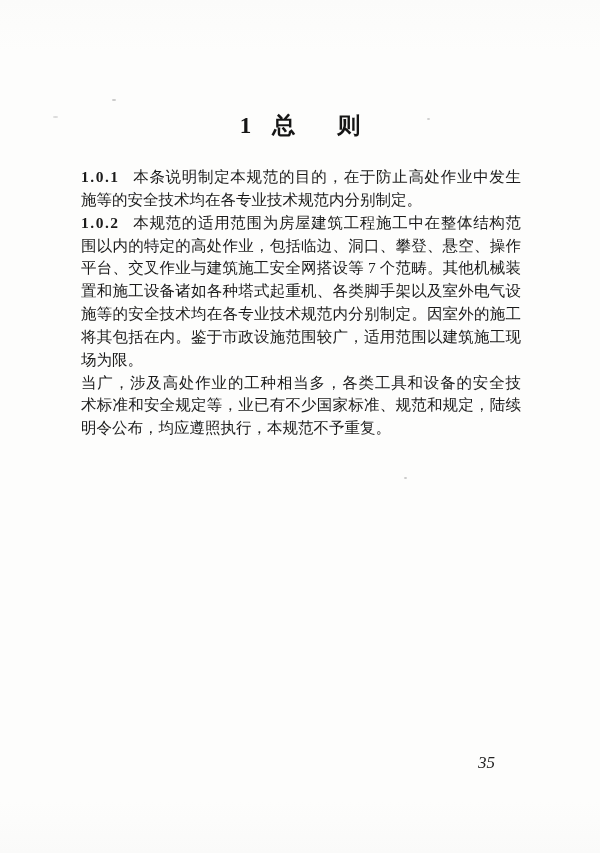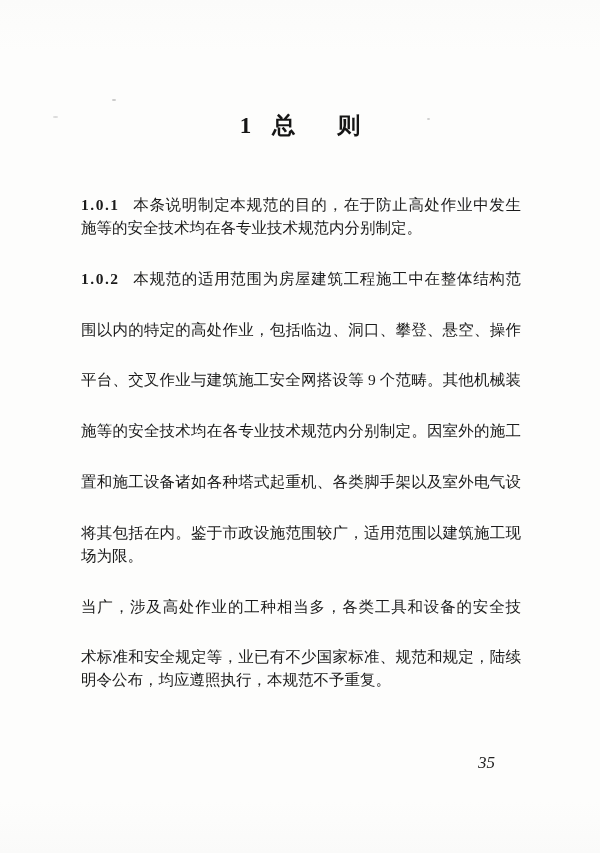--- a/index.html
+++ b/index.html
@@ -48,21 +48,20 @@
     line-height: 22.85px;
     overflow: hidden;
     white-space: nowrap;
     text-align: left;
     text-justify: inter-character;
   }
   .line.fill {
     white-space: normal;
     text-align: justify;
     text-align-last: justify;
-    margin-top: 28px;
   }
   .clause-num {
     font-weight: bold;
     letter-spacing: 1.5px;
     margin-right: 13px;
     font-family: "Liberation Serif", "DejaVu Serif", serif;
   }
   .page-number {
     position: absolute;
     left: 478px;
@@ -92,23 +91,23 @@
     <span class="t-num">1</span>
     <span class="t-c1">总</span>
     <span class="t-c2">则</span>
   </div>
 
   <div class="text-body">
       <div class="line fill"><span class="clause-num">1.0.1</span>本条说明制定本规范的目的，在于防止高处作业中发生</div>
       <div class="line">施等的安全技术均在各专业技术规范内分别制定。</div>
       <div class="line fill"><span class="clause-num">1.0.2</span>本规范的适用范围为房屋建筑工程施工中在整体结构范</div>
       <div class="line fill">围以内的特定的高处作业，包括临边、洞口、攀登、悬空、操作</div>
-      <div class="line fill">平台、交叉作业与建筑施工安全网搭设等 9 个范畴。其他机械装</div>
+      <div class="line fill">平台、交叉作业与建筑施工安全网搭设等 7 个范畴。其他机械装</div>
+      <div class="line fill">置和施工设备诸如各种塔式起重机、各类脚手架以及室外电气设</div>
       <div class="line fill">施等的安全技术均在各专业技术规范内分别制定。因室外的施工</div>
-      <div class="line fill">置和施工设备诸如各种塔式起重机、各类脚手架以及室外电气设</div>
       <div class="line fill">将其包括在内。鉴于市政设施范围较广，适用范围以建筑施工现</div>
       <div class="line">场为限。</div>
       <div class="line fill">当广，涉及高处作业的工种相当多，各类工具和设备的安全技</div>
       <div class="line fill">术标准和安全规定等，业已有不少国家标准、规范和规定，陆续</div>
       <div class="line">明令公布，均应遵照执行，本规范不予重复。</div>
     </div>
 
   <div class="page-number">35</div>
 
   <div class="speckle sp1"></div>

